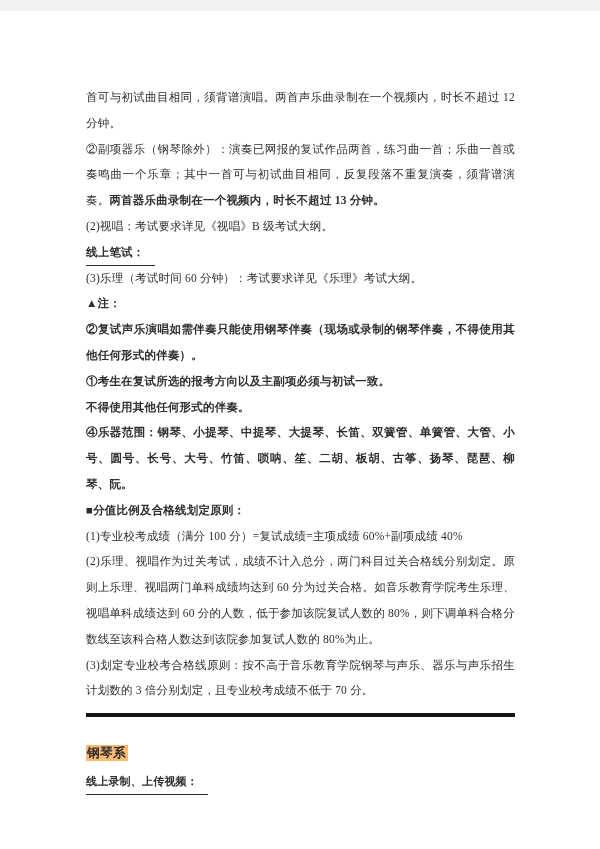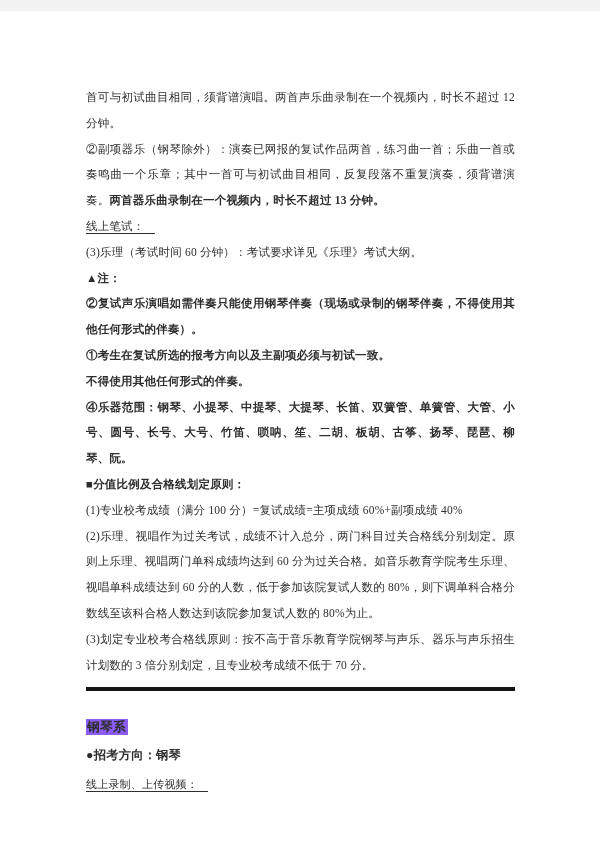--- a/index.html
+++ b/index.html
@@ -21,55 +21,56 @@
   }
   .page p {
     margin: 0;
     font-size: 11.5px;
     line-height: 25.8px;
     text-align: justify;
     letter-spacing: 0.2px;
   }
   .bold { font-weight: bold; }
   .underline-head {
-    font-weight: normal;
+    font-weight: bold;
     border-bottom: 1.2px solid #2e2e2e;
     padding-right: 10px;
-    padding-bottom: 1px;
+    padding-bottom: 7px;
   }
   .marker { font-weight: bold; }
   hr.divider {
     border: none;
     height: 3.6px;
     background: #151515;
     margin: 9px 0 0 0;
   }
   .dept-line { margin-top: 22px !important; }
   .dept-highlight {
-    background: #8b5cf6;
+    background: #fdba74;
     font-weight: bold;
     font-size: 12.8px;
     padding: 1px 2px 1px 1px;
   }
   .bottom-section p {
     line-height: 28.5px;
     font-size: 12.3px;
   }
   .direction-line { font-weight: bold; }
   .video-head-line .underline-head { font-size: 11px; }
 </style>
 </head>
 <body>
 
 <div class="page">
 
   <p><span>首可与初试曲目相同，须背谱演唱。两首声乐曲录制在一个视频内，时长不超过 12 分钟。</span></p>
 
   <p><span>②副项器乐（钢琴除外）：演奏已网报的复试作品两首，练习曲一首；乐曲一首或奏鸣曲一个乐章；其中一首可与初试曲目相同，反复段落不重复演奏，须背谱演奏。</span><span class="bold">两首器乐曲录制在一个视频内，时长不超过 13 分钟。</span></p>
 
+  <p><span>(2)视唱：考试要求详见《视唱》B 级考试大纲。</span></p>
 
   <p><span class="underline-head">线上笔试：</span></p>
 
   <p><span>(3)乐理（考试时间 60 分钟）：考试要求详见《乐理》考试大纲。</span></p>
 
   <p class="bold"><span class="marker">▲</span><span>注：</span></p>
 
   <p class="bold"><span>②复试声乐演唱如需伴奏只能使用钢琴伴奏（现场或录制的钢琴伴奏，不得使用其他任何形式的伴奏）。</span></p>
 
   <p class="bold"><span>①考生在复试所选的报考方向以及主副项必须与初试一致。</span></p>
@@ -84,18 +85,17 @@
 
   <p><span>(2)乐理、视唱作为过关考试，成绩不计入总分，两门科目过关合格线分别划定。原则上乐理、视唱两门单科成绩均达到 60 分为过关合格。如音乐教育学院考生乐理、视唱单科成绩达到 60 分的人数，低于参加该院复试人数的 80%，则下调单科合格分数线至该科合格人数达到该院参加复试人数的 80%为止。</span></p>
 
   <p><span>(3)划定专业校考合格线原则：按不高于音乐教育学院钢琴与声乐、器乐与声乐招生计划数的 3 倍分别划定，且专业校考成绩不低于 70 分。</span></p>
 
   <hr class="divider">
 
   <div class="bottom-section">
     <p class="dept-line"><span class="dept-highlight">钢琴系</span></p>
 
-    <p class="direction-line"><span>●</span><span>招考方向：钢琴</span></p>
 
     <p class="video-head-line"><span class="underline-head">线上录制、上传视频：</span></p>
   </div>
 
 </div>
 
 </body></html>

